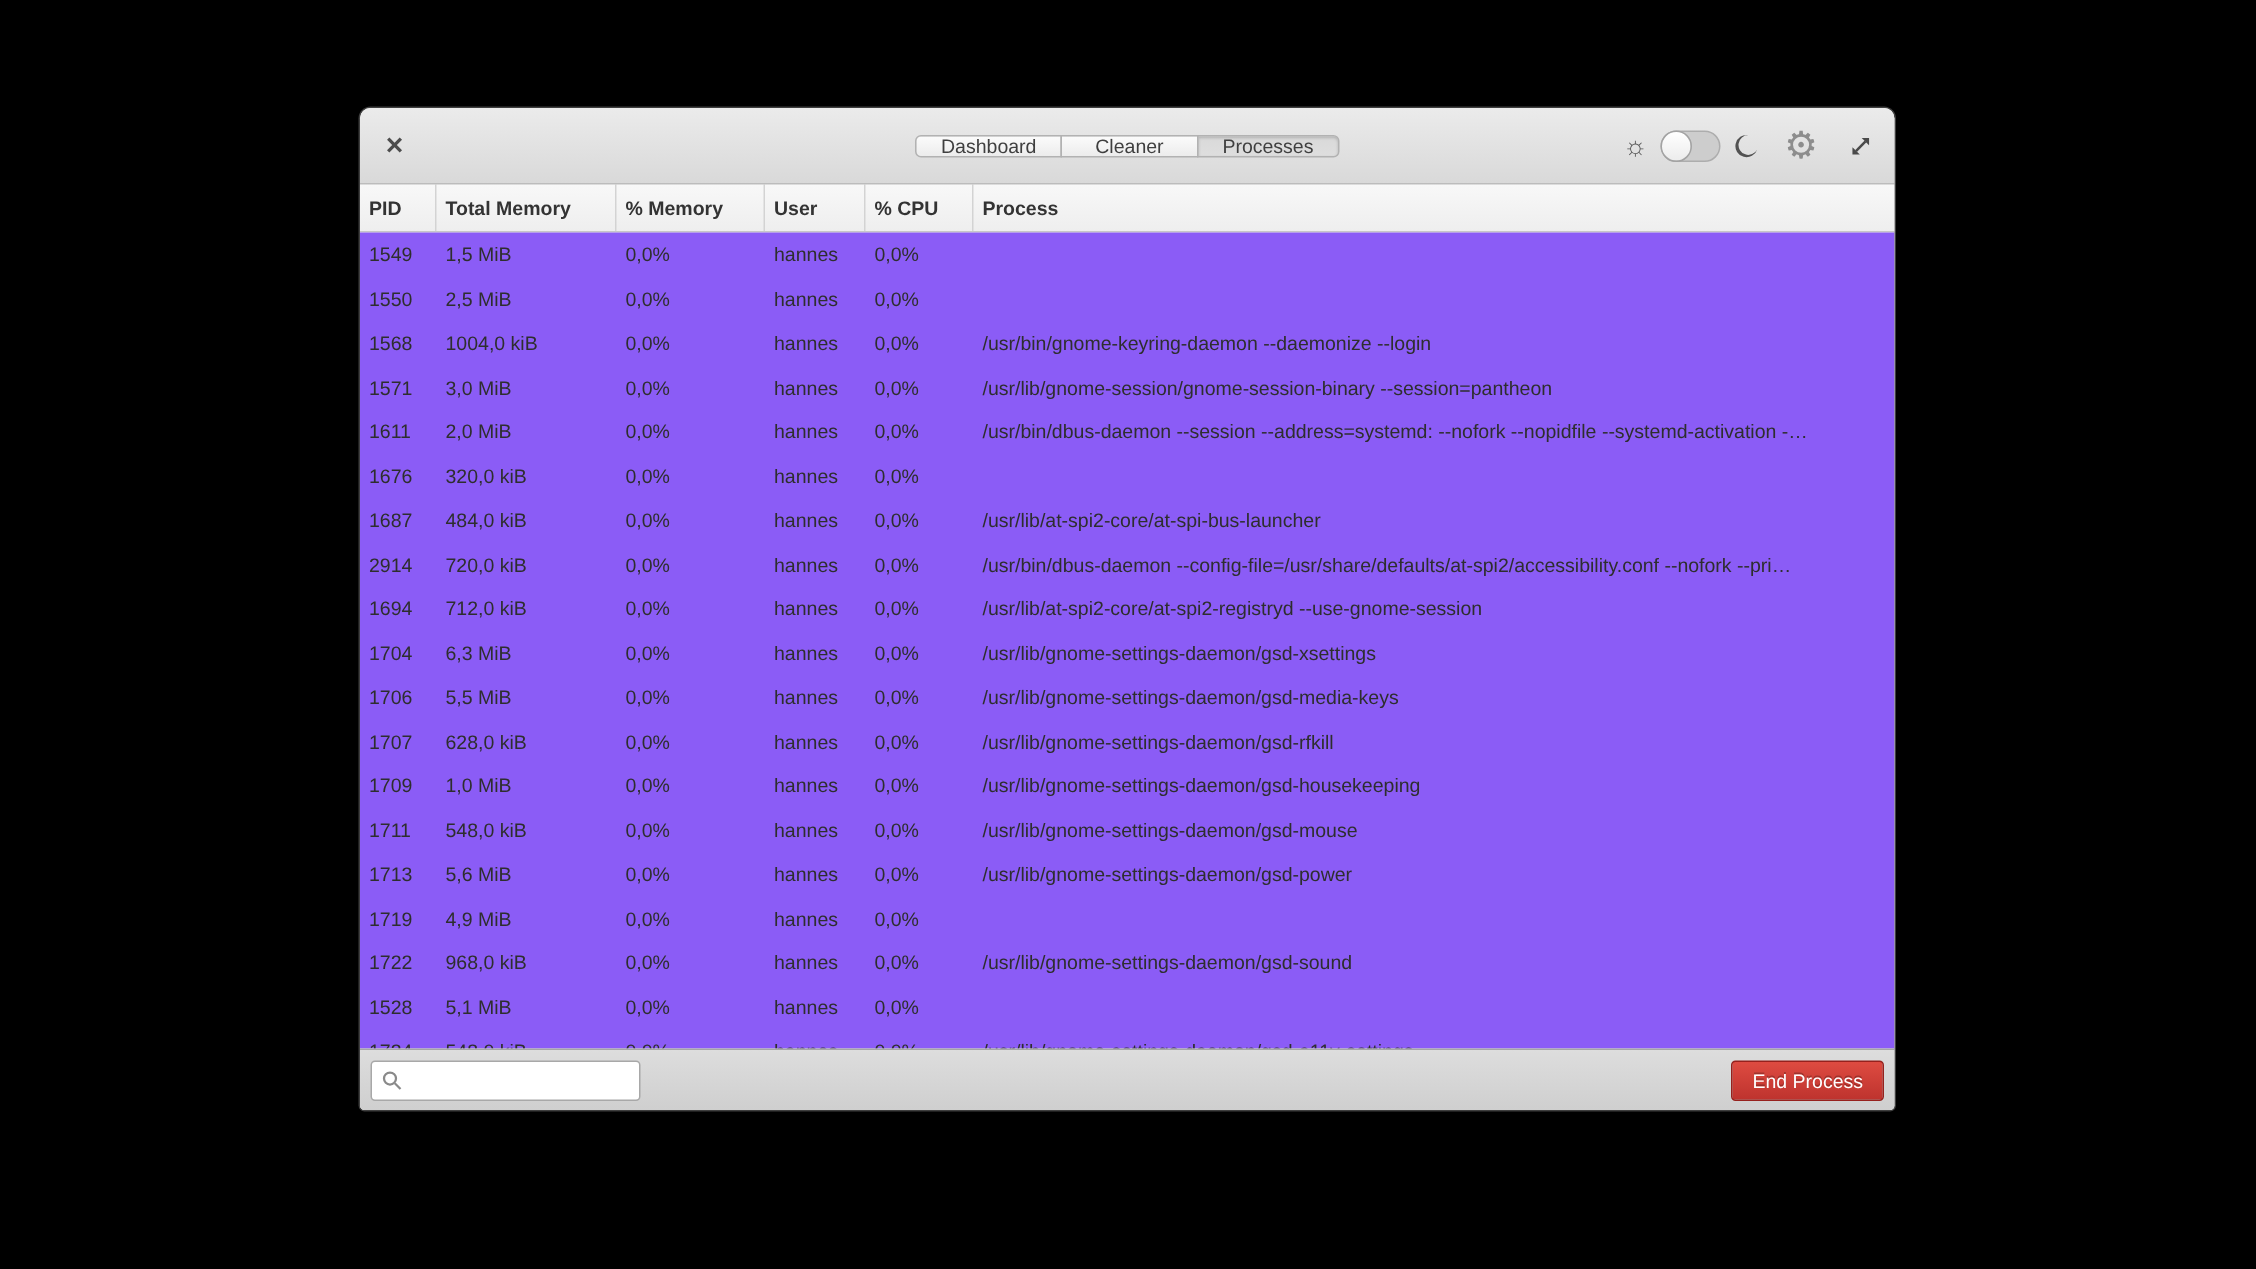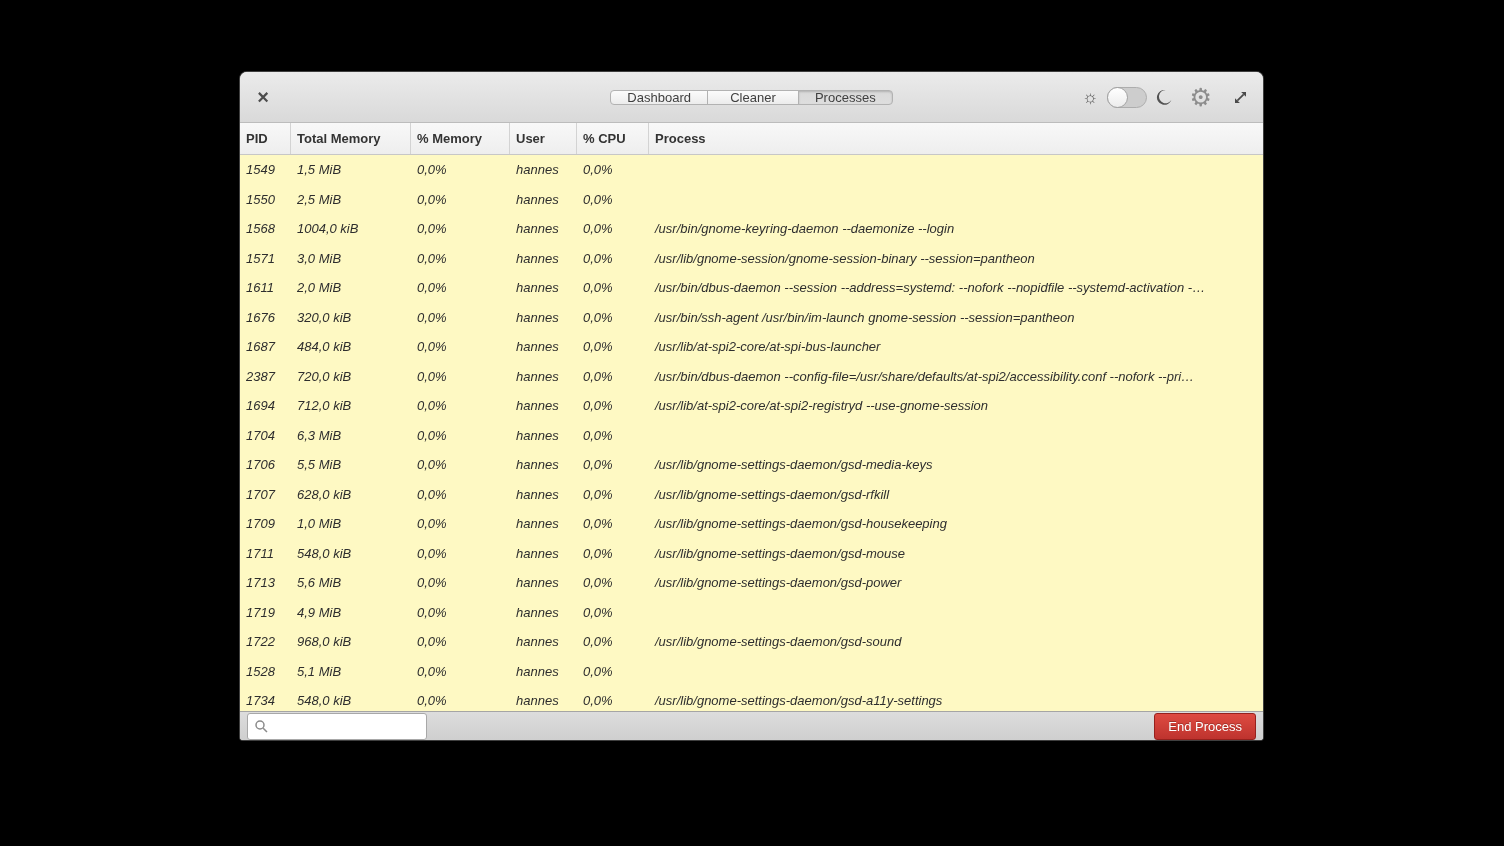--- a/index.html
+++ b/index.html
@@ -40,26 +40,26 @@
 
   
   .table-header { display:flex; height:32px; flex:0 0 auto;
                   background:linear-gradient(#f8f8f8,#eeeeee); border-bottom:1px solid #c7c7c7; }
   .th { display:flex; align-items:center; padding:0 6px; font-size:13px; font-weight:bold;
         color:#333; border-right:1px solid #d3d3d3; white-space:nowrap; overflow:hidden; }
   .th:last-child { border-right:none; }
   .col-pid{width:51px;} .col-memory{width:120px;} .col-mem_pct{width:99px;}
   .col-user{width:67px;} .col-cpu_pct{width:72px;} .col-process{flex:1; min-width:0;}
 
-  .table-body { flex:1; overflow:hidden; background:#fef9c3;font-style:italic; }
+  .table-body { flex:1; overflow:hidden; background:#8b5cf6; }
   .row { display:flex; height:29.5px; align-items:center; }
   .cell { padding:0 6px; font-size:13px; color:#2e2e2e; white-space:nowrap; overflow:hidden; }
 
   
-  .footer { flex:0 0 auto; height:29px; background:linear-gradient(#dddddd,#cfcfcf);
+  .footer { flex:0 0 auto; height:41px; background:linear-gradient(#dddddd,#cfcfcf);
             border-top:1px solid #a5a5a5; display:flex; align-items:center;
             justify-content:space-between; padding:13px 7px; }
   .search-entry { width:180px; height:27px; background:#fff; border:1px solid #a8a8a8;
                   border-radius:3px; display:flex; align-items:center; padding:0 6px; gap:4px; }
   .search-entry input { border:none; outline:none; flex:1; min-width:0; font-size:13px;
                         height:100%; background:transparent; color:#333; }
   .end-process { height:27px; padding:0 13px; display:flex; align-items:center;
                  background:linear-gradient(#de4b41,#be332e); border:1px solid #96211d;
                  border-radius:3px; color:#fff; font-size:13px;
                  text-shadow:0 -1px 0 rgba(0,0,0,.25); cursor:default; }
@@ -149,52 +149,52 @@
     <div class="cell col-user">hannes</div>
     <div class="cell col-cpu_pct">0,0%</div>
     <div class="cell col-process">/usr/bin/dbus-daemon --session --address=systemd: --nofork --nopidfile --systemd-activation -…</div>
   </div>
         <div class="row">
     <div class="cell col-pid">1676</div>
     <div class="cell col-memory">320,0 kiB</div>
     <div class="cell col-mem_pct">0,0%</div>
     <div class="cell col-user">hannes</div>
     <div class="cell col-cpu_pct">0,0%</div>
-    <div class="cell col-process">/usr/bin/ssh-agent /usr/bin/im-launch gnome-session --session=pantheon</div>
   </div>
         <div class="row">
     <div class="cell col-pid">1687</div>
     <div class="cell col-memory">484,0 kiB</div>
     <div class="cell col-mem_pct">0,0%</div>
     <div class="cell col-user">hannes</div>
     <div class="cell col-cpu_pct">0,0%</div>
     <div class="cell col-process">/usr/lib/at-spi2-core/at-spi-bus-launcher</div>
   </div>
         <div class="row">
-    <div class="cell col-pid">2387</div>
+    <div class="cell col-pid">2914</div>
     <div class="cell col-memory">720,0 kiB</div>
     <div class="cell col-mem_pct">0,0%</div>
     <div class="cell col-user">hannes</div>
     <div class="cell col-cpu_pct">0,0%</div>
     <div class="cell col-process">/usr/bin/dbus-daemon --config-file=/usr/share/defaults/at-spi2/accessibility.conf --nofork --pri…</div>
   </div>
         <div class="row">
     <div class="cell col-pid">1694</div>
     <div class="cell col-memory">712,0 kiB</div>
     <div class="cell col-mem_pct">0,0%</div>
     <div class="cell col-user">hannes</div>
     <div class="cell col-cpu_pct">0,0%</div>
     <div class="cell col-process">/usr/lib/at-spi2-core/at-spi2-registryd --use-gnome-session</div>
   </div>
         <div class="row">
     <div class="cell col-pid">1704</div>
     <div class="cell col-memory">6,3 MiB</div>
     <div class="cell col-mem_pct">0,0%</div>
     <div class="cell col-user">hannes</div>
     <div class="cell col-cpu_pct">0,0%</div>
+    <div class="cell col-process">/usr/lib/gnome-settings-daemon/gsd-xsettings</div>
   </div>
         <div class="row">
     <div class="cell col-pid">1706</div>
     <div class="cell col-memory">5,5 MiB</div>
     <div class="cell col-mem_pct">0,0%</div>
     <div class="cell col-user">hannes</div>
     <div class="cell col-cpu_pct">0,0%</div>
     <div class="cell col-process">/usr/lib/gnome-settings-daemon/gsd-media-keys</div>
   </div>
         <div class="row">

